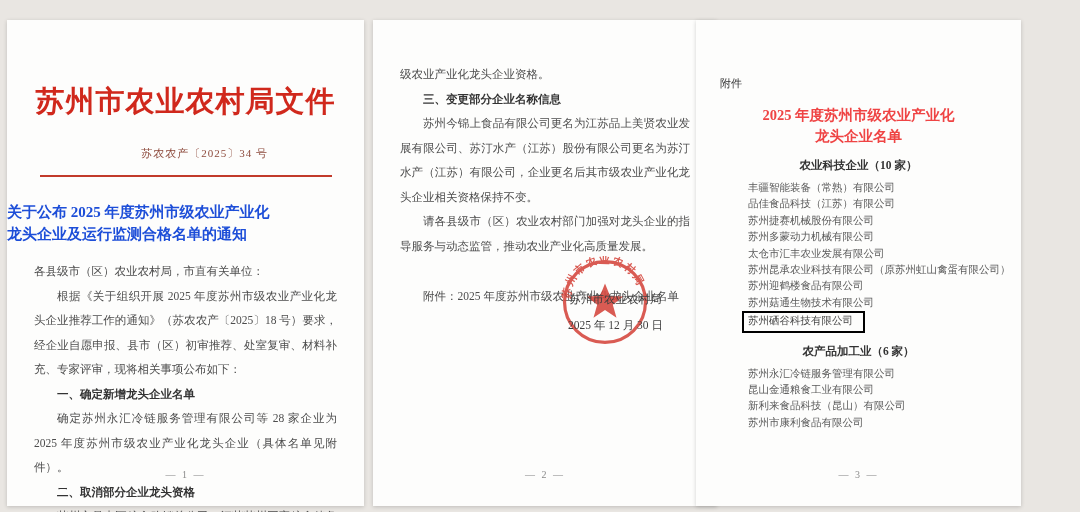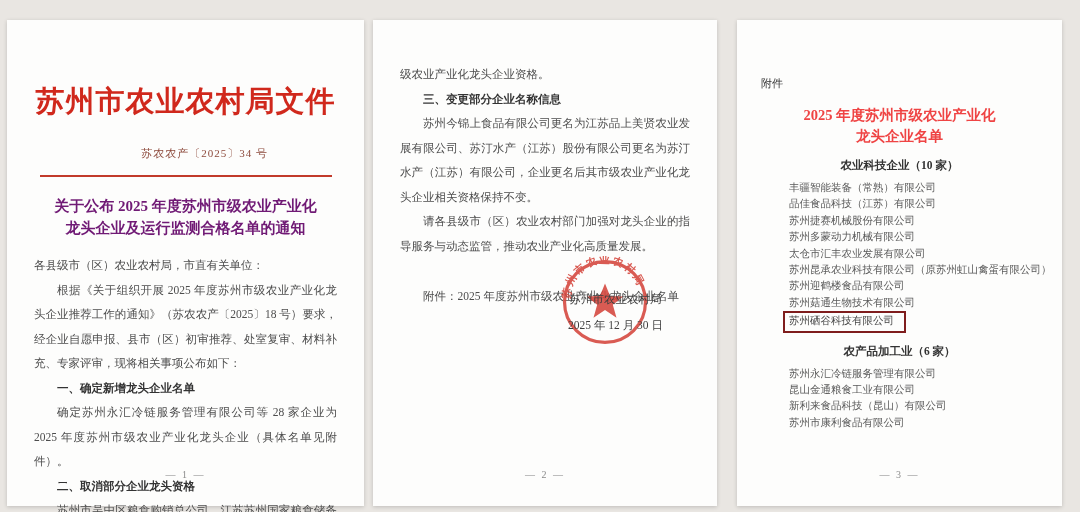--- a/index.html
+++ b/index.html
@@ -7,30 +7,30 @@
     width:1080px;height:512px;position:relative;overflow:hidden;
     background:#e9e6e2;
     font-family:"Liberation Serif","DejaVu Serif",serif;
   }
   .page{
     position:absolute;top:20px;height:486px;background:#fdfdfc;
     box-shadow:0 1px 4px rgba(0,0,0,.18);
   }
   #page1{left:7px;width:357px;}
   #page2{left:373px;width:344px;}
-  #page3{left:737px;width:325px;}
+  #page3{left:696px;width:325px;}
 
   
   .p1-header{
     margin-top:62px;text-align:center;font-size:29px;font-weight:bold;
     color:#d0281c;letter-spacing:1px;
   }
   .p1-docnum{margin-top:24px;text-align:center;font-size:11px;color:#8d4a3c;letter-spacing:1px;padding-left:38px;}
   .p1-rule{margin:14px auto 0;width:292px;border:none;border-top:2px solid #c23a2b;height:0;}
-  .p1-title{margin-top:18px;text-align:center;font-size:15px;font-weight:bold;line-height:22px;color:#701a75;}
+  .p1-title{margin-top:24px;font-size:15px;font-weight:bold;line-height:22px;color:#1d4ed8;}
   .doc-body{margin:14px 27px 0;font-size:11.5px;line-height:24.5px;color:#4d4d4d;text-align:justify;}
   .doc-body p{margin:0;}
   .indent{text-indent:2em;}
   .bold{font-weight:bold;color:#333;}
   .page-num{
     position:absolute;bottom:26px;left:0;width:100%;text-align:center;
     font-size:10px;color:#8a8a8a;letter-spacing:2px;
   }
 
   
@@ -42,21 +42,21 @@
   }
   .seal{position:absolute;left:186px;top:236px;width:92px;height:92px;z-index:1;opacity:.88;}
 
   
   .p3-att{margin:56px 0 0 24px;font-size:11px;color:#333;}
   .p3-title{margin-top:14px;text-align:center;font-weight:bold;font-size:14.5px;line-height:21px;color:#ef4444;}
   .p3-sec{margin-top:11px;text-align:center;font-weight:bold;font-size:11.5px;color:#333;}
   .company-list{margin:7px 0 0 52px;padding:0;list-style:none;font-size:10.5px;line-height:16.4px;color:#5a5a5a;}
   .company-list li{white-space:nowrap;}
   .highlight-box{
-    display:inline-block;border:2px solid #7f1d1d;padding:0 10px 1px 4px;margin-left:-6px;
+    display:inline-block;border:2px solid #000000;padding:0 10px 1px 4px;margin-left:-6px;
     color:#474747;
   }
 </style>
 </head>
 <body>
 
 <div class="page" id="page1">
   <div class="p1-header">苏州市农业农村局文件</div>
   <div class="p1-docnum">苏农农产〔2025〕34 号</div>
   <hr class="p1-rule">

